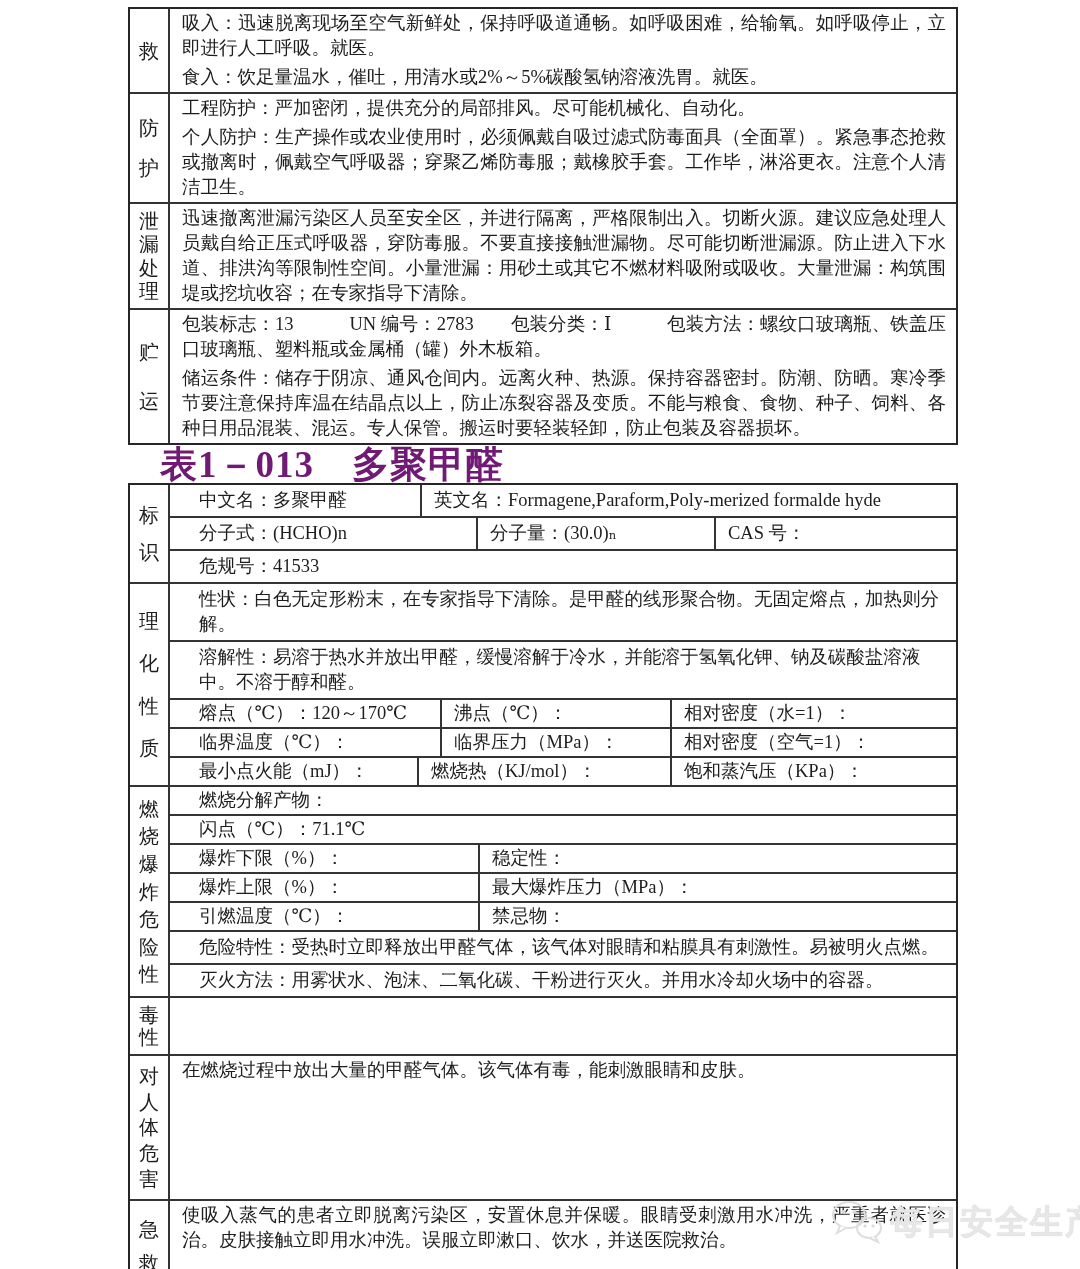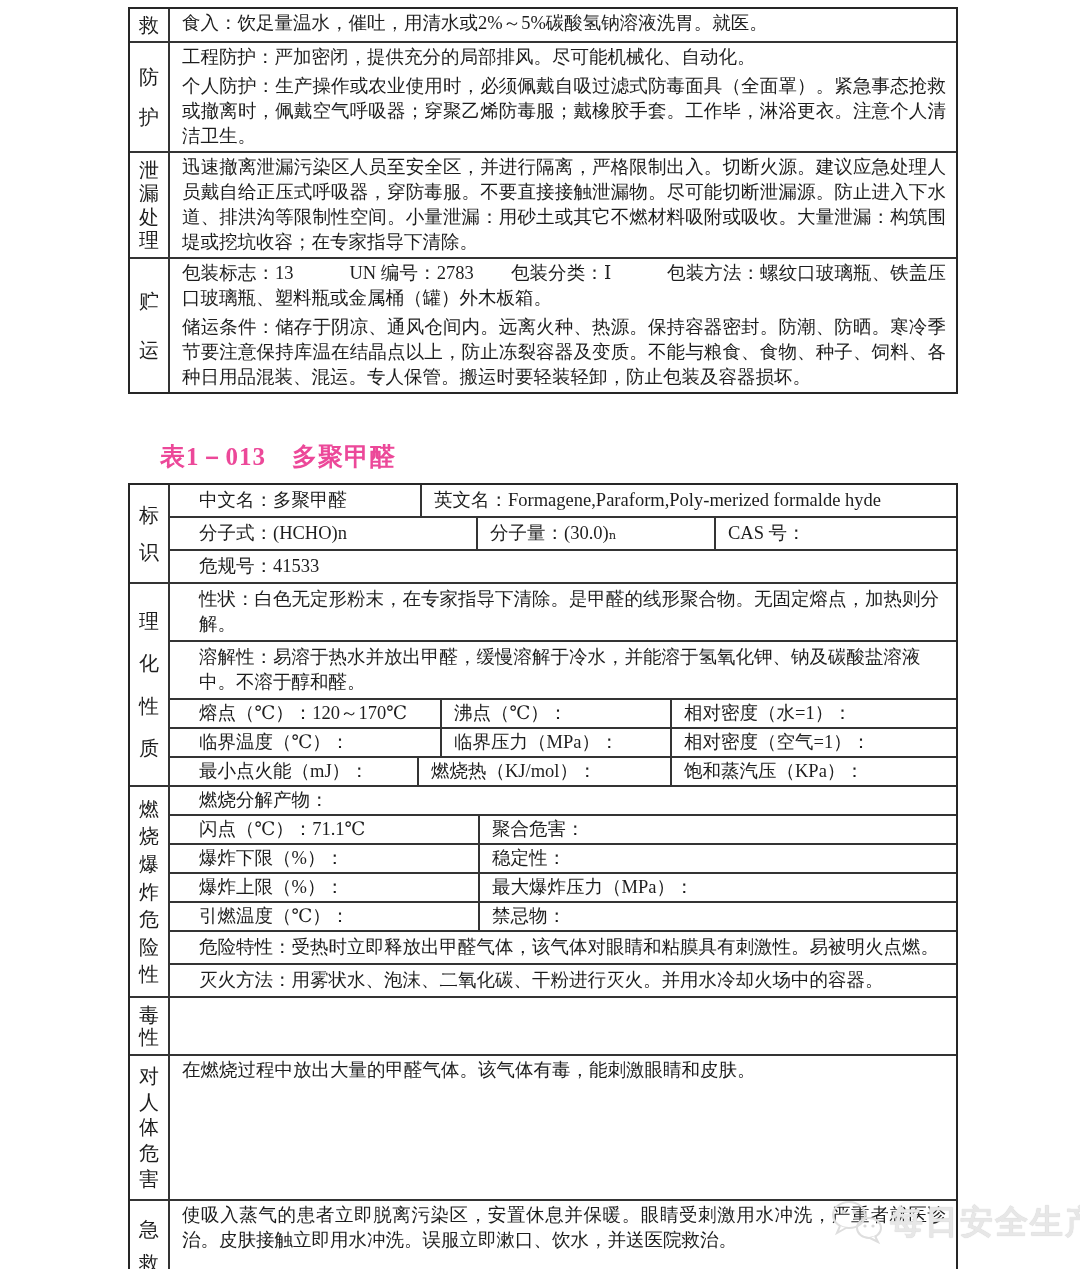--- a/index.html
+++ b/index.html
@@ -42,21 +42,21 @@
   .ph-grid .c1 { flex:0 0 253px; }
   .ph-grid .c2 { flex:0 0 230px; }
   .fx-grid .c1 { flex:0 0 291px; }
 
   .tox-cnt   { min-height:56px; }
   .harm-cnt  { min-height:143px; }
   .aid-cnt   { min-height:90px; }
 
   .title {
     position:absolute; top:440px; left:160px;
-    font-size:25px; font-weight:bold; letter-spacing:1px; color:#ec4899;text-align:center;
+    font-size:37px; font-weight:bold; letter-spacing:1px; color:#701a75;text-align:center;
   }
 
   .wm {
     position:absolute; top:1198px; left:828px;
     display:flex; align-items:center; gap:4px;
     white-space:nowrap; pointer-events:none;
   }
   .wm-text {
     font-family:"Liberation Sans","DejaVu Sans",sans-serif;
     font-size:33px; font-weight:bold; letter-spacing:2px;
@@ -68,20 +68,21 @@
 <body>
 
 <div class="doc">
 
   <div class="tbl" id="tbl1">
     <div class="sec">
       <div class="lbl">
           <span>救</span>
         </div>
       <div class="cnt">
+        <div class="txt">吸入：迅速脱离现场至空气新鲜处，保持呼吸道通畅。如呼吸困难，给输氧。如呼吸停止，立即进行人工呼吸。就医。</div>
         <div class="txt">食入：饮足量温水，催吐，用清水或2%～5%碳酸氢钠溶液洗胃。就医。</div>
       </div>
     </div>
     <div class="sec">
       <div class="lbl">
           <span>防</span>
           <span>护</span>
         </div>
       <div class="cnt">
         <div class="txt">工程防护：严加密闭，提供充分的局部排风。尽可能机械化、自动化。</div>
@@ -177,21 +178,20 @@
           <span>危</span>
           <span>险</span>
           <span>性</span>
         </div>
       <div class="cnt">
         <div class="row fx-grid">
           <div class="gcell">燃烧分解产物：</div>
         </div>
         <div class="row fx-grid">
           <div class="gcell c1">闪点（℃）：71.1℃</div>
-          <div class="gcell">聚合危害：</div>
         </div>
         <div class="row fx-grid">
           <div class="gcell c1">爆炸下限（%）：</div>
           <div class="gcell">稳定性：</div>
         </div>
         <div class="row fx-grid">
           <div class="gcell c1">爆炸上限（%）：</div>
           <div class="gcell">最大爆炸压力（MPa）：</div>
         </div>
         <div class="row fx-grid">

